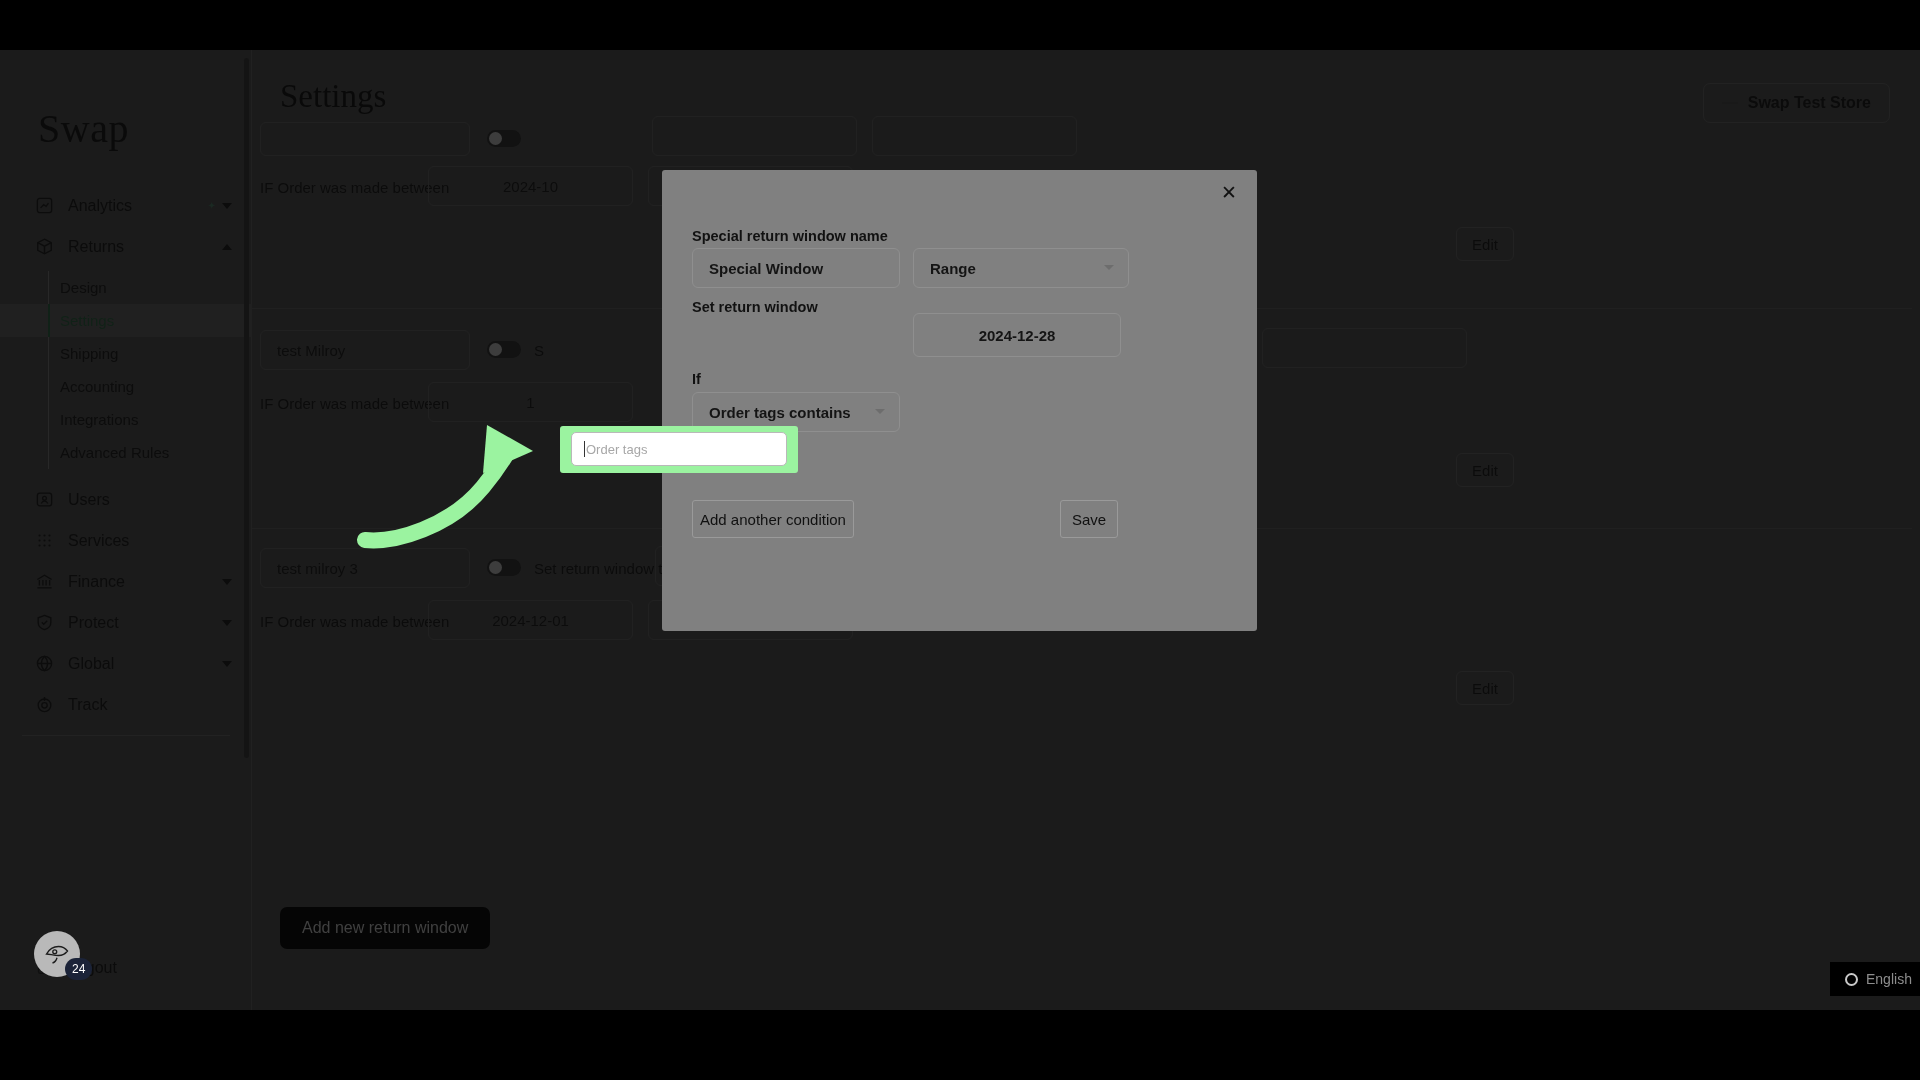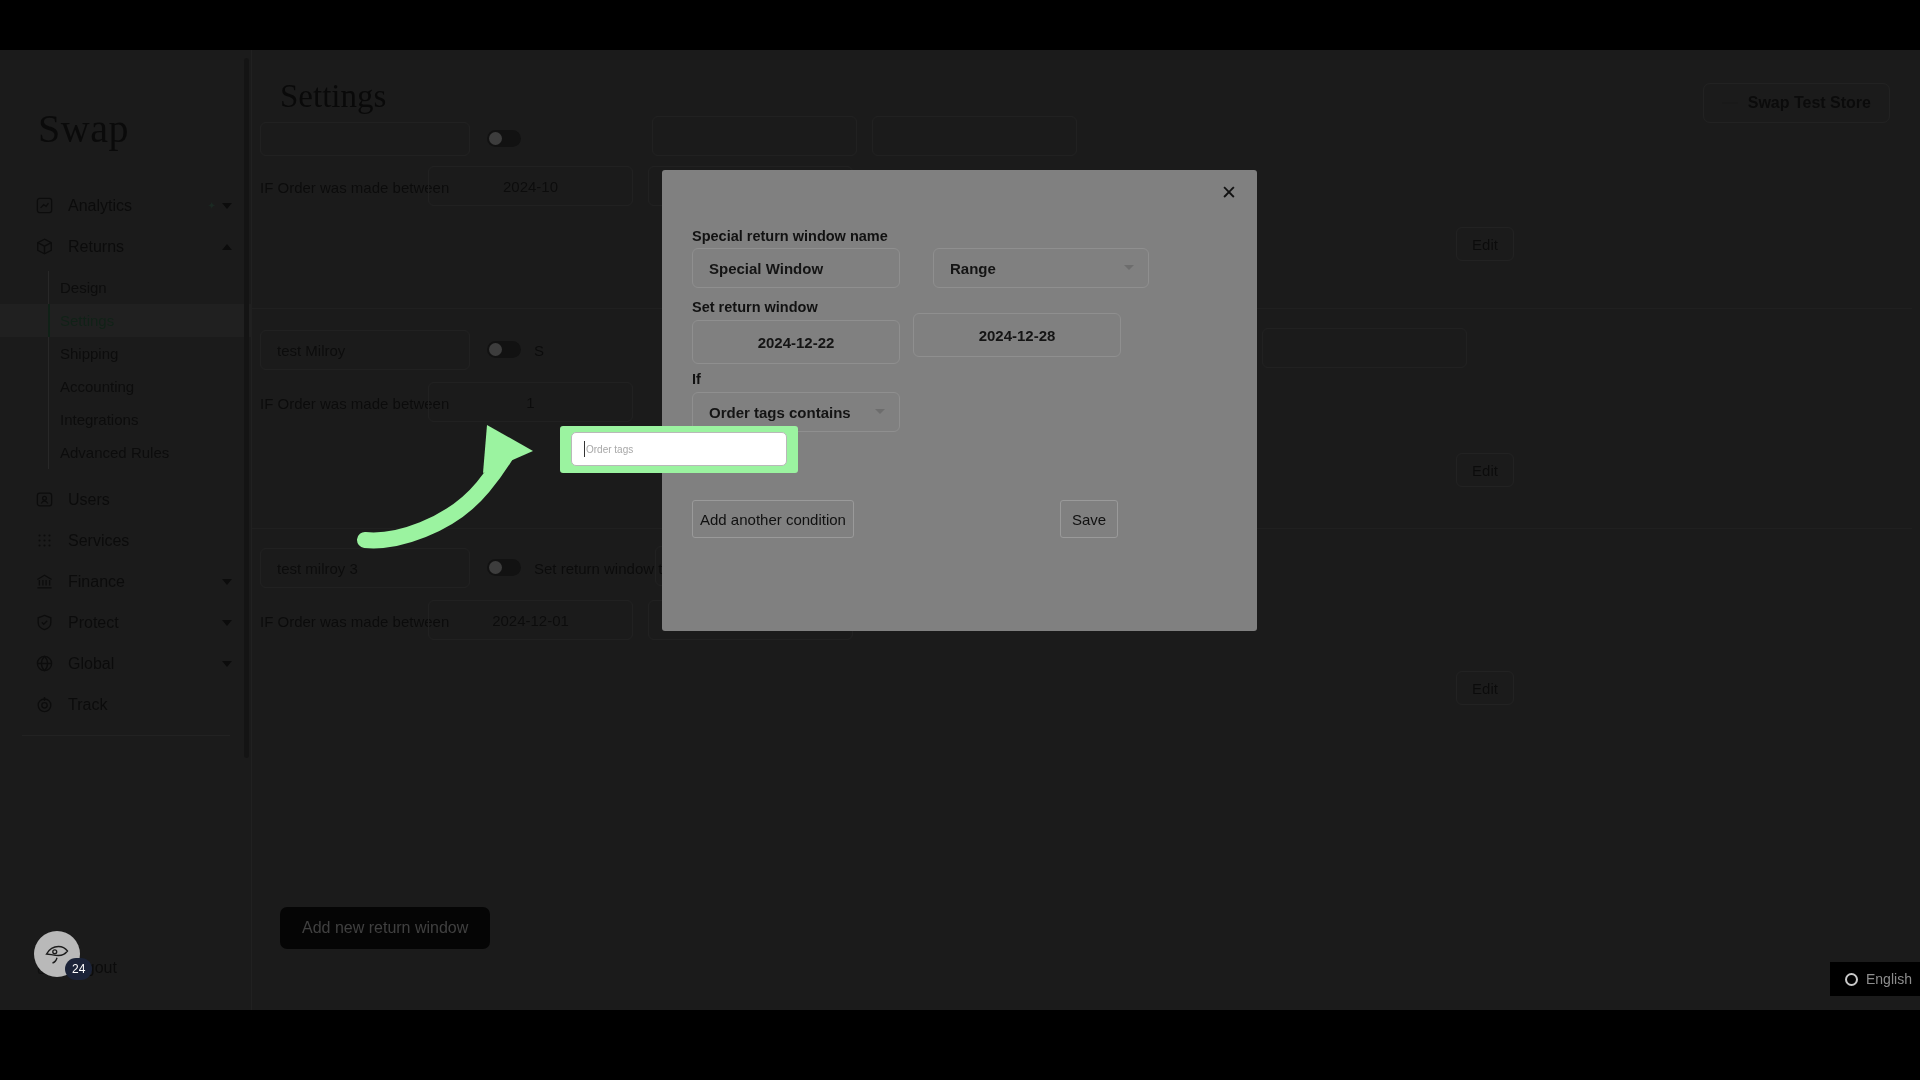--- a/index.html
+++ b/index.html
@@ -162,21 +162,21 @@
     background: #9bf3a0; border-radius: 3px; z-index: 5;
   }
   #tag-input-wrap {
     position: absolute; left: 571px; top: 382px; width: 216px; height: 34px;
     background: #fff; border: 1px solid #b9b9b9; border-radius: 5px;
     z-index: 6; display: flex; align-items: center; padding-left: 12px;
   }
   #tag-caret {
     width: 1px; height: 16px; background: #333; margin-right: 1px;
   }
-  #tag-placeholder { color: #a7a7a7; font-size: 10px; }
+  #tag-placeholder { color: #a7a7a7; font-size: 13px; }
 
   
   #arrow-svg { position: absolute; left: 355px; top: 365px; z-index: 4; }
 
   
   #chat-bubble {
     position: absolute; left: 34px; bottom: 33px; width: 46px; height: 46px;
     border-radius: 50%; background: #b9b9b9; z-index: 20;
     display: flex; align-items: center; justify-content: center;
   }
@@ -435,30 +435,27 @@
 
     <div id="modal">
       <div id="modal-close">✕</div>
 
       <div class="m-label" style="left:30px; top:58px;">Special return window name</div>
 
       <div class="m-field left" style="left:30px; top:78px; width:208px;">
         <span>Special Window</span>
       </div>
 
-      <div class="m-field left" style="left:251px; top:78px; width:216px;margin-left:20px;">
+      <div class="m-field left" style="left:251px; top:78px; width:216px;">
         <span>Range</span>
         <span class="chev"></span>
       </div>
 
       <div class="m-label" style="left:30px; top:129px;">Set return window</div>
 
-      <div class="m-field center" style="left:30px; top:150px; width:208px; height:44px;">
-        <span>2024-12-22</span>
-      </div>
       <div class="m-field center" style="left:251px; top:143px; width:208px; height:44px;">
         <span>2024-12-28</span>
       </div>
 
       <div class="m-label" style="left:30px; top:201px;text-align:center;">If</div>
 
       <div class="m-field left" style="left:30px; top:222px; width:208px;">
         <span>Order tags contains</span>
         <span class="chev"></span>
       </div>

